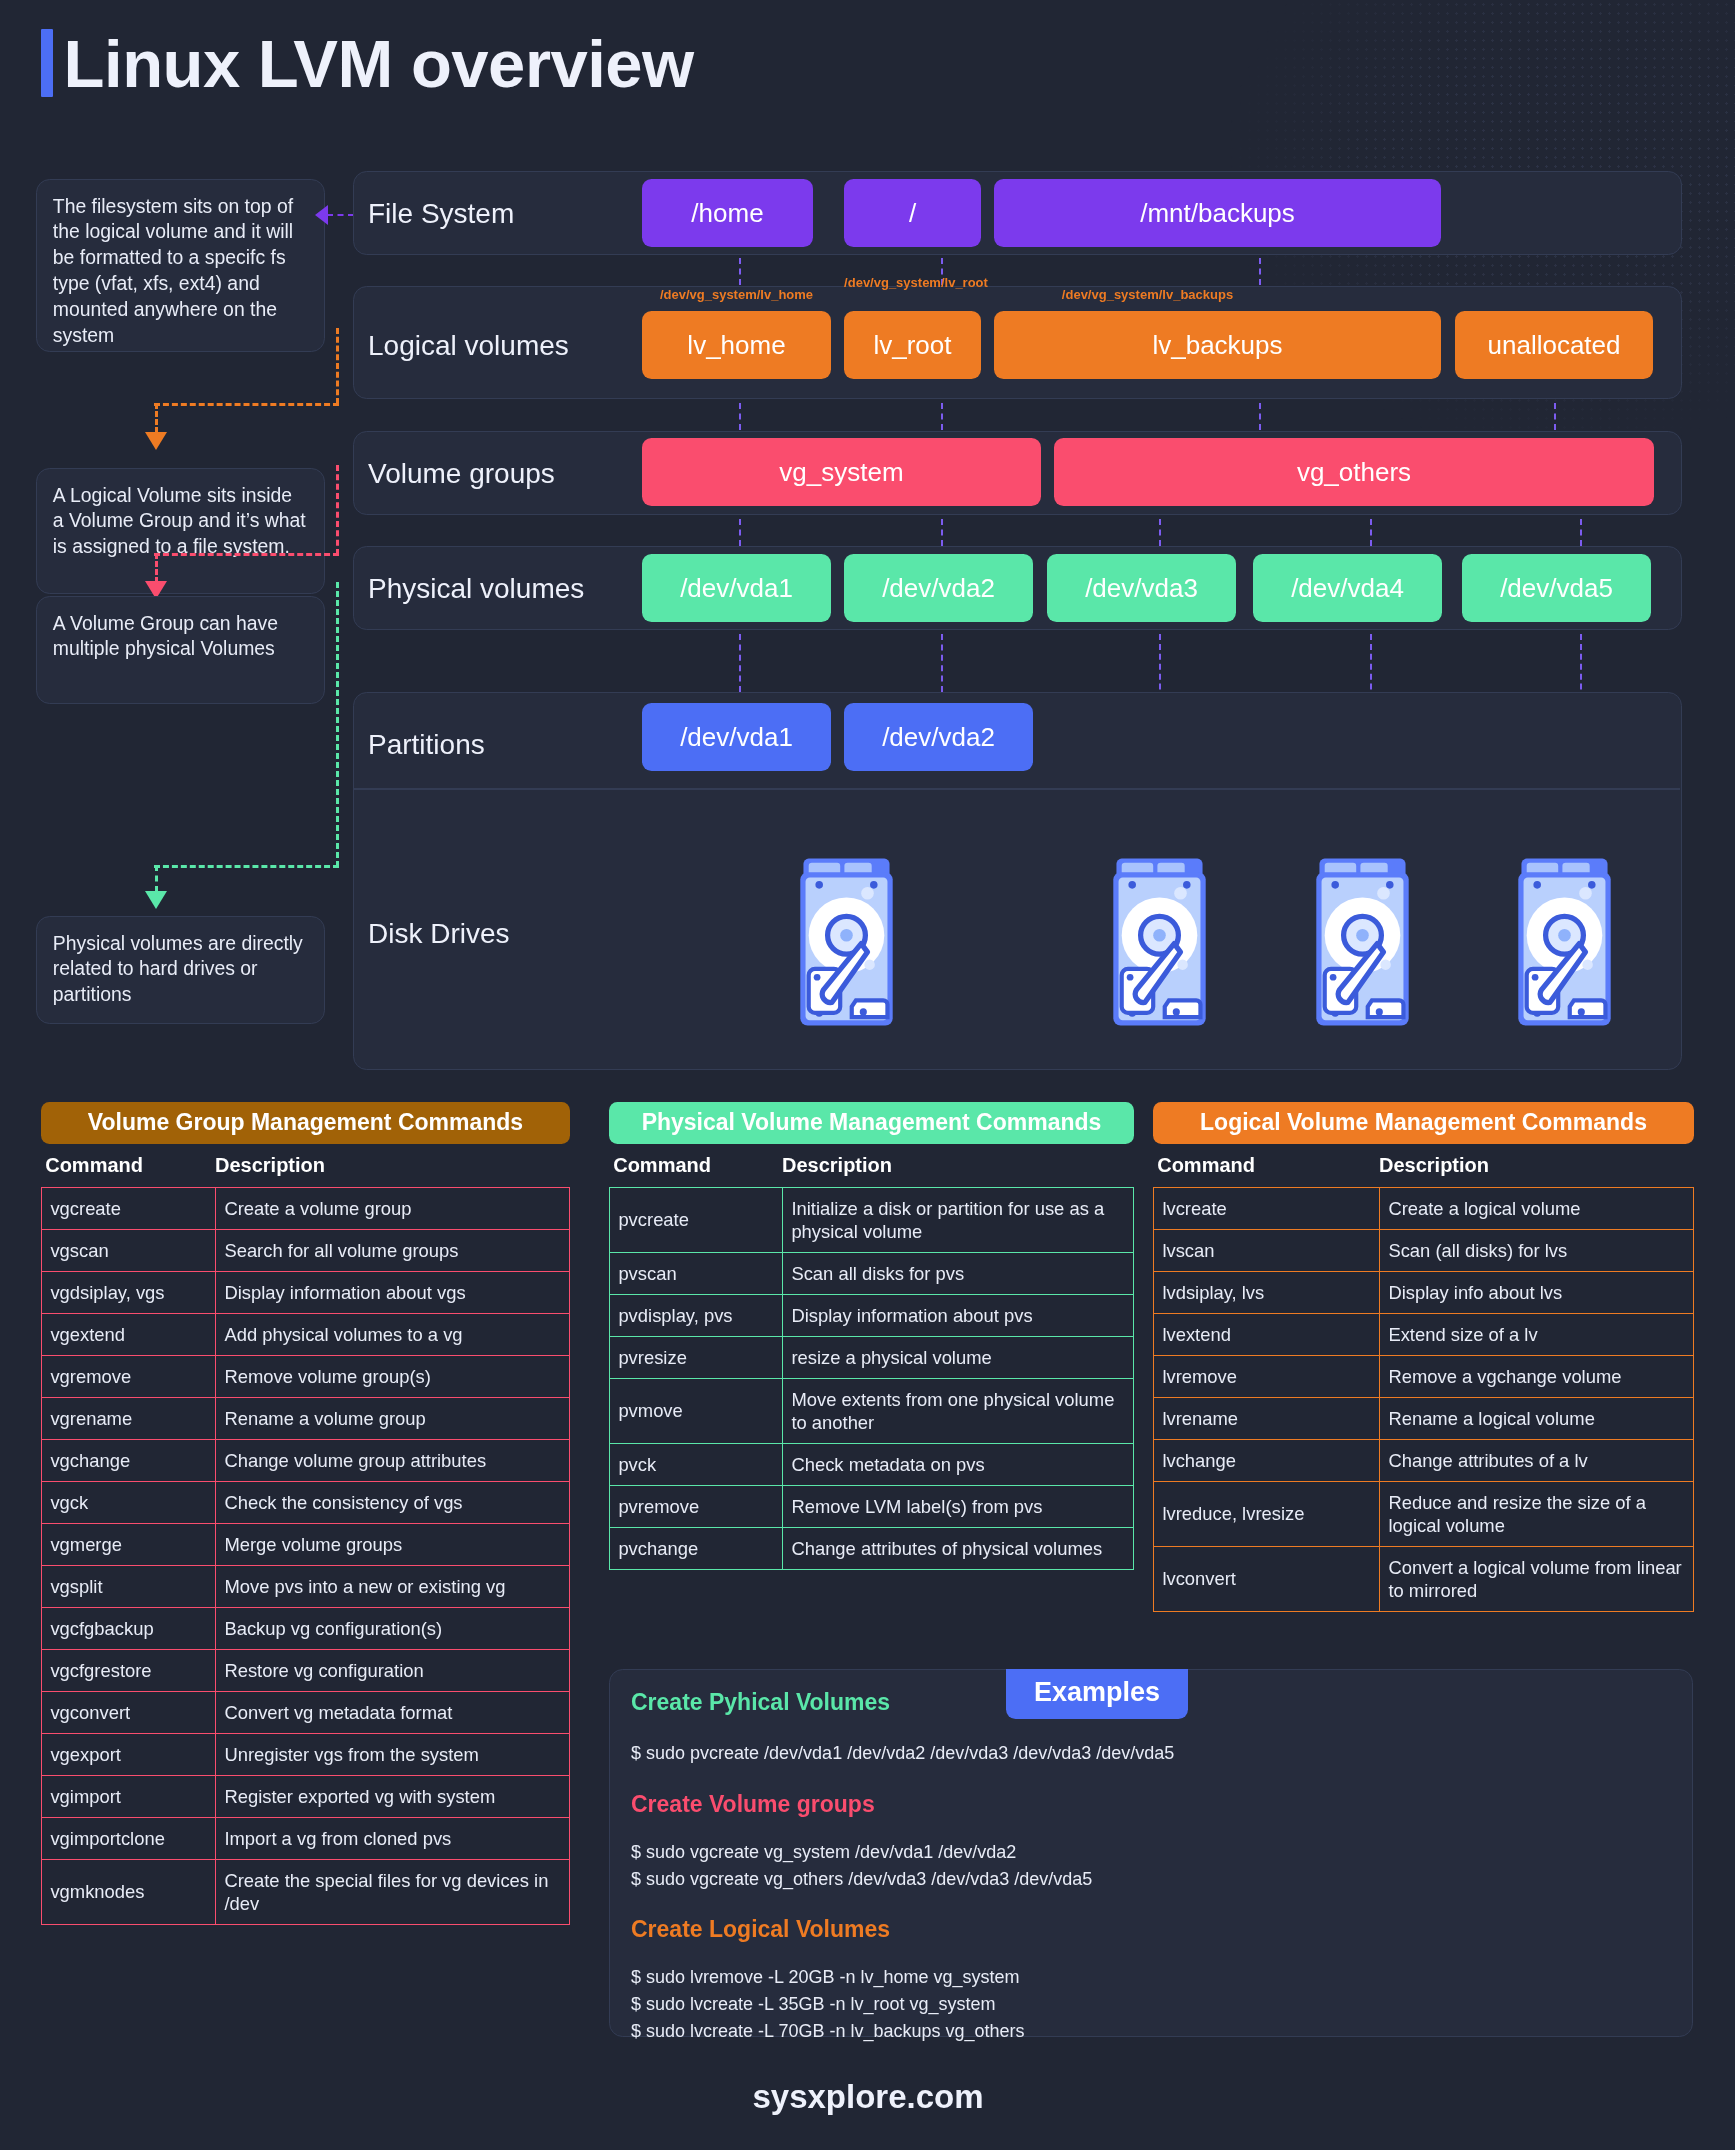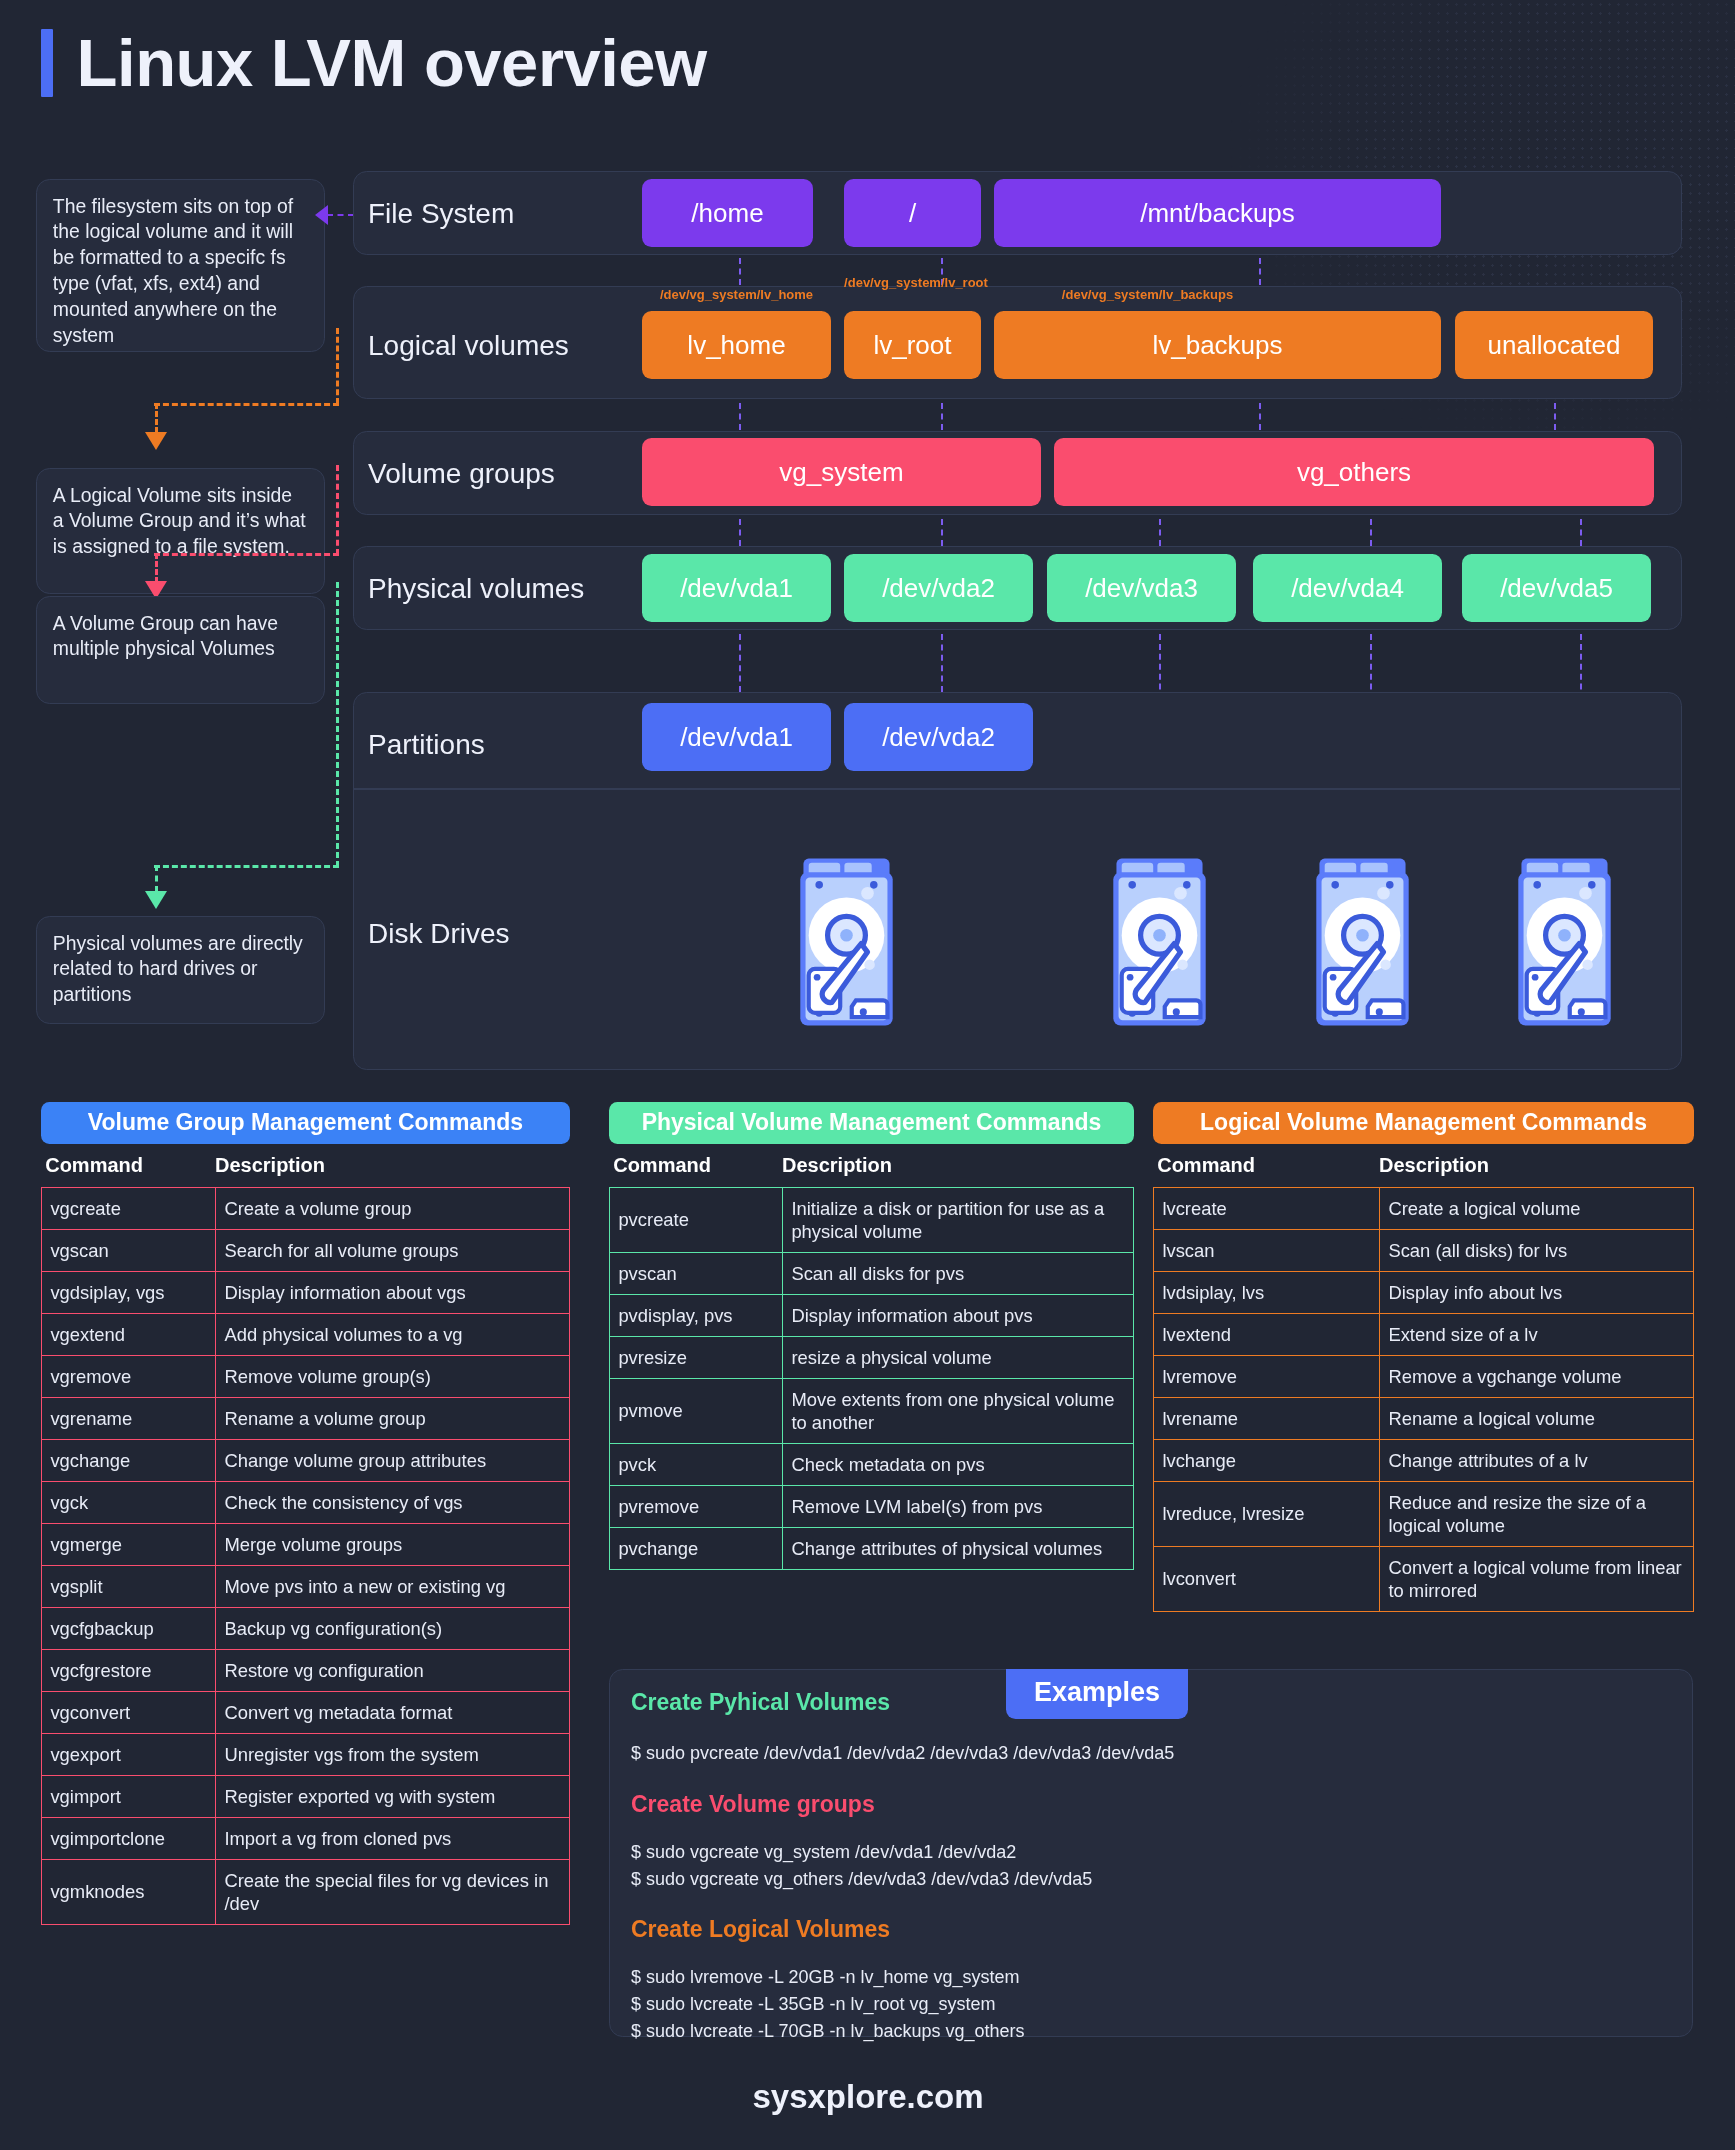--- a/index.html
+++ b/index.html
@@ -21,21 +21,21 @@
     width: 788px; height: 761px;
     background-image: radial-gradient(circle, #2d3346 1.4px, transparent 1.4px);
     background-size: 9px 9px;
     -webkit-mask-image: radial-gradient(ellipse 431px 368px at 78% 22%, rgba(0,0,0,1) 0%, rgba(0,0,0,.85) 42%, rgba(0,0,0,0) 78%);
     mask-image: radial-gradient(ellipse 431px 368px at 78% 22%, rgba(0,0,0,1) 0%, rgba(0,0,0,.85) 42%, rgba(0,0,0,0) 78%);
     pointer-events: none;
   }
   
   .title-wrap {
     position: absolute; left: 41px; top: 29px;
-    display: flex; align-items: flex-start; gap: 24px;
+    display: flex; align-items: center; gap: 11px;
   }
   .title-bar {
     width: 11.6px; height: 68px; background: #4c6ef5; border-radius: 1.1px;
   }
   .title-text {
     font-size: 67px; font-weight: bold; color: #eef1fb;
     letter-spacing: -0.5px; line-height: 1;
   }
   
   .diagram { position: absolute; left: 0; top: 0; width: 1736px; height: 1082px; }
@@ -351,21 +351,21 @@
         <circle cx="22" cy="120" r="3.2" fill="#3b5bdb"></circle>
         <circle cx="31" cy="138" r="6" fill="#8fb2fb"></circle>
         <path d="M70 96 L36 144 a8 8 0 0 1 -8 -12 L64 88 z" fill="#ffffff" stroke="#3b5bdb" stroke-width="5" stroke-linejoin="round"></path>
         <path d="M59 142 h26 a4 4 0 0 1 4 4 v12 h-34 v-10 z" fill="#ffffff" stroke="#3b5bdb" stroke-width="4"></path>
         <circle cx="66" cy="153" r="3.4" fill="#3b5bdb"></circle>
       </svg>
     </div>
   </div>
 
   <div class="table-card" style="left:41px; top:1102px; width:529px;">
-    <div class="tbl-title" style="background:#3b82f6;">Volume Group Management Commands</div>
+    <div class="tbl-title" style="background:#a16207;">Volume Group Management Commands</div>
     <div class="tbl-head">
       <div style="width:174px; padding-left:4.2px;">Command</div>
       <div>Description</div>
     </div>
     <table class="cmds" style="border:1.1px solid #fa4d6e;">
       <colgroup>
           <col style="width:174px;">
           <col>
         </colgroup>
       <tbody id="tbl0">

